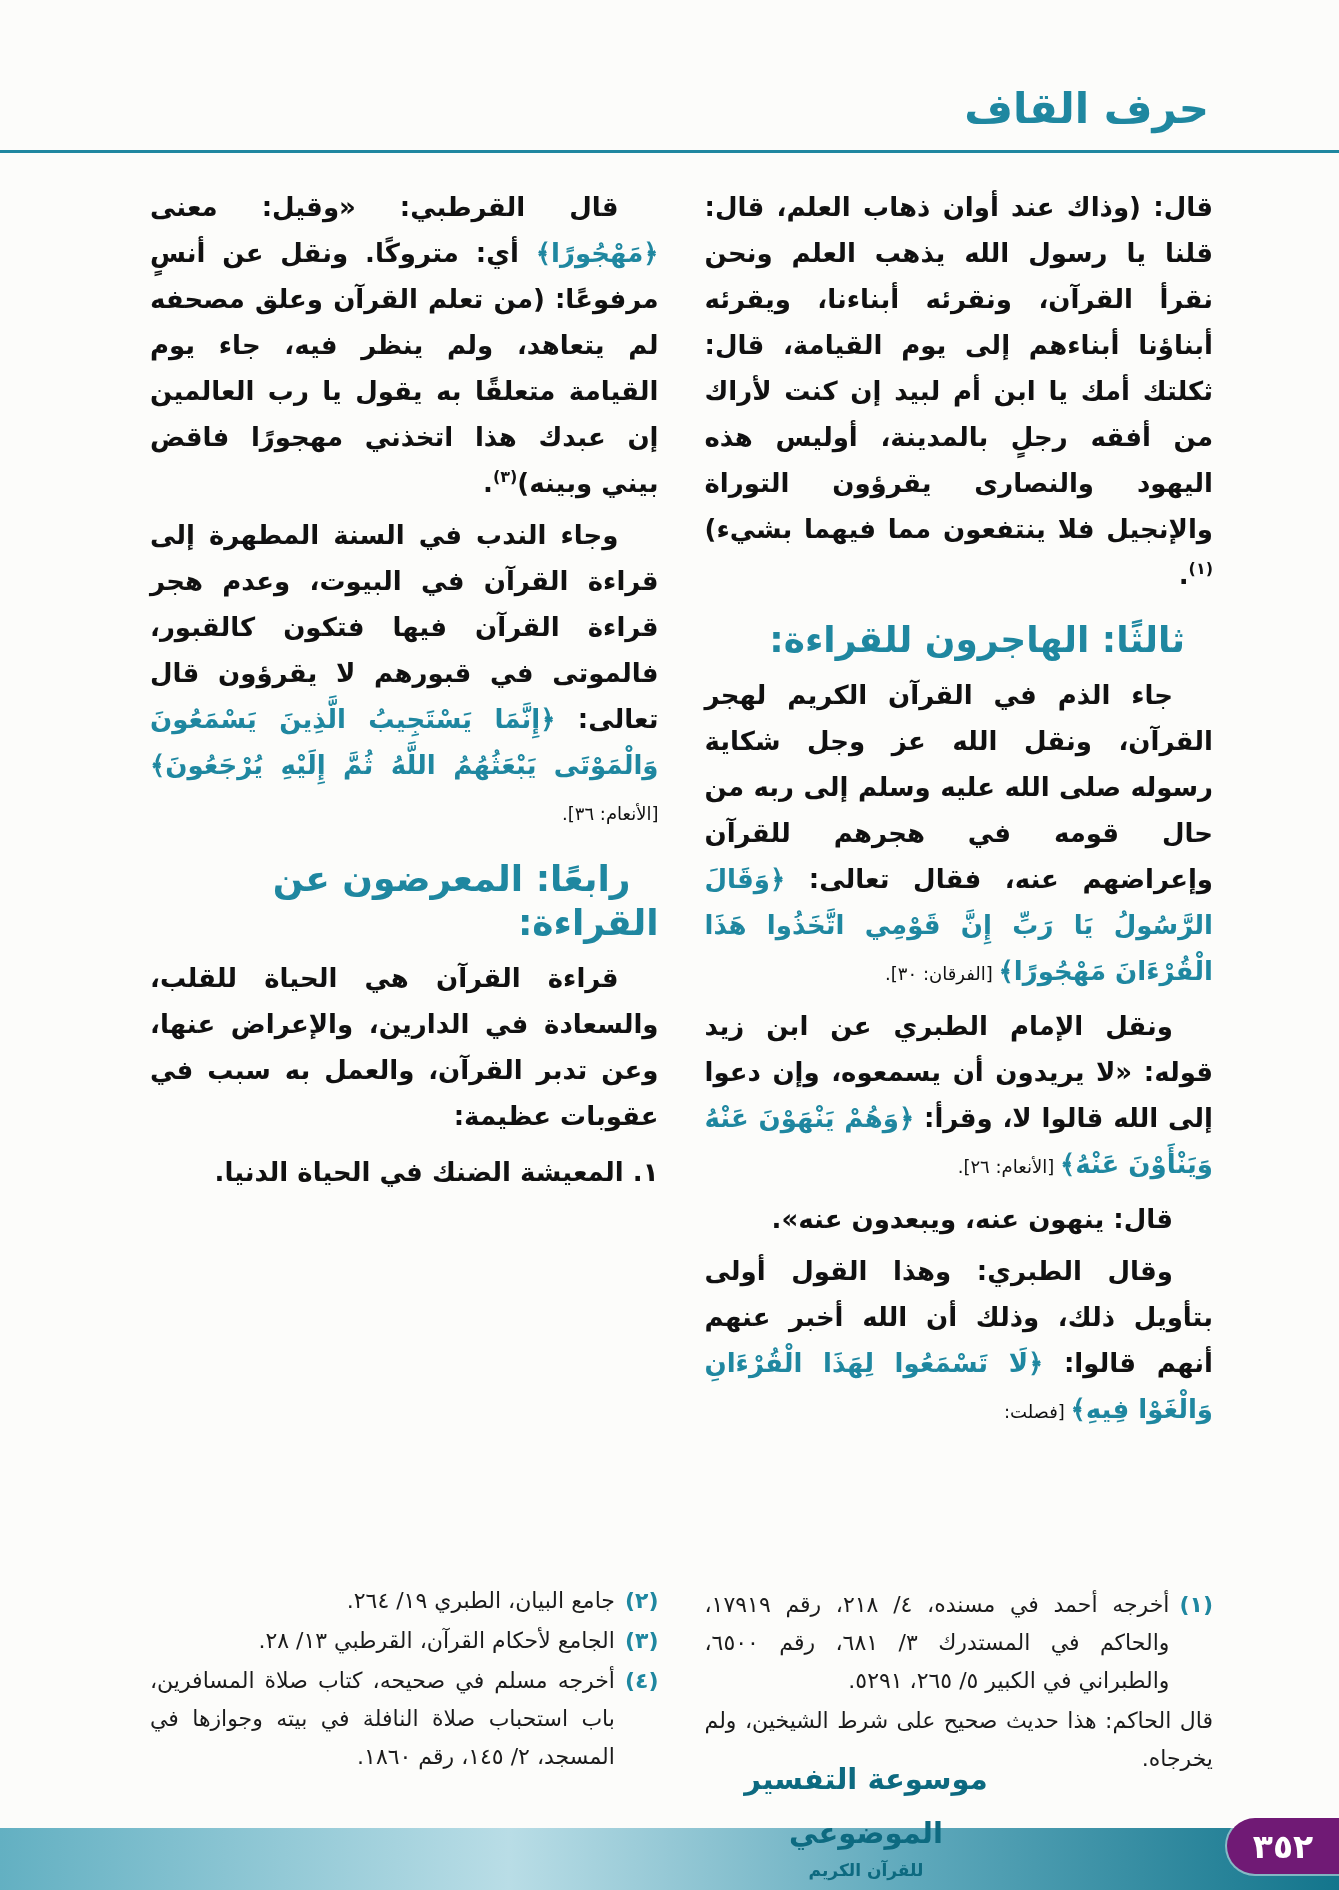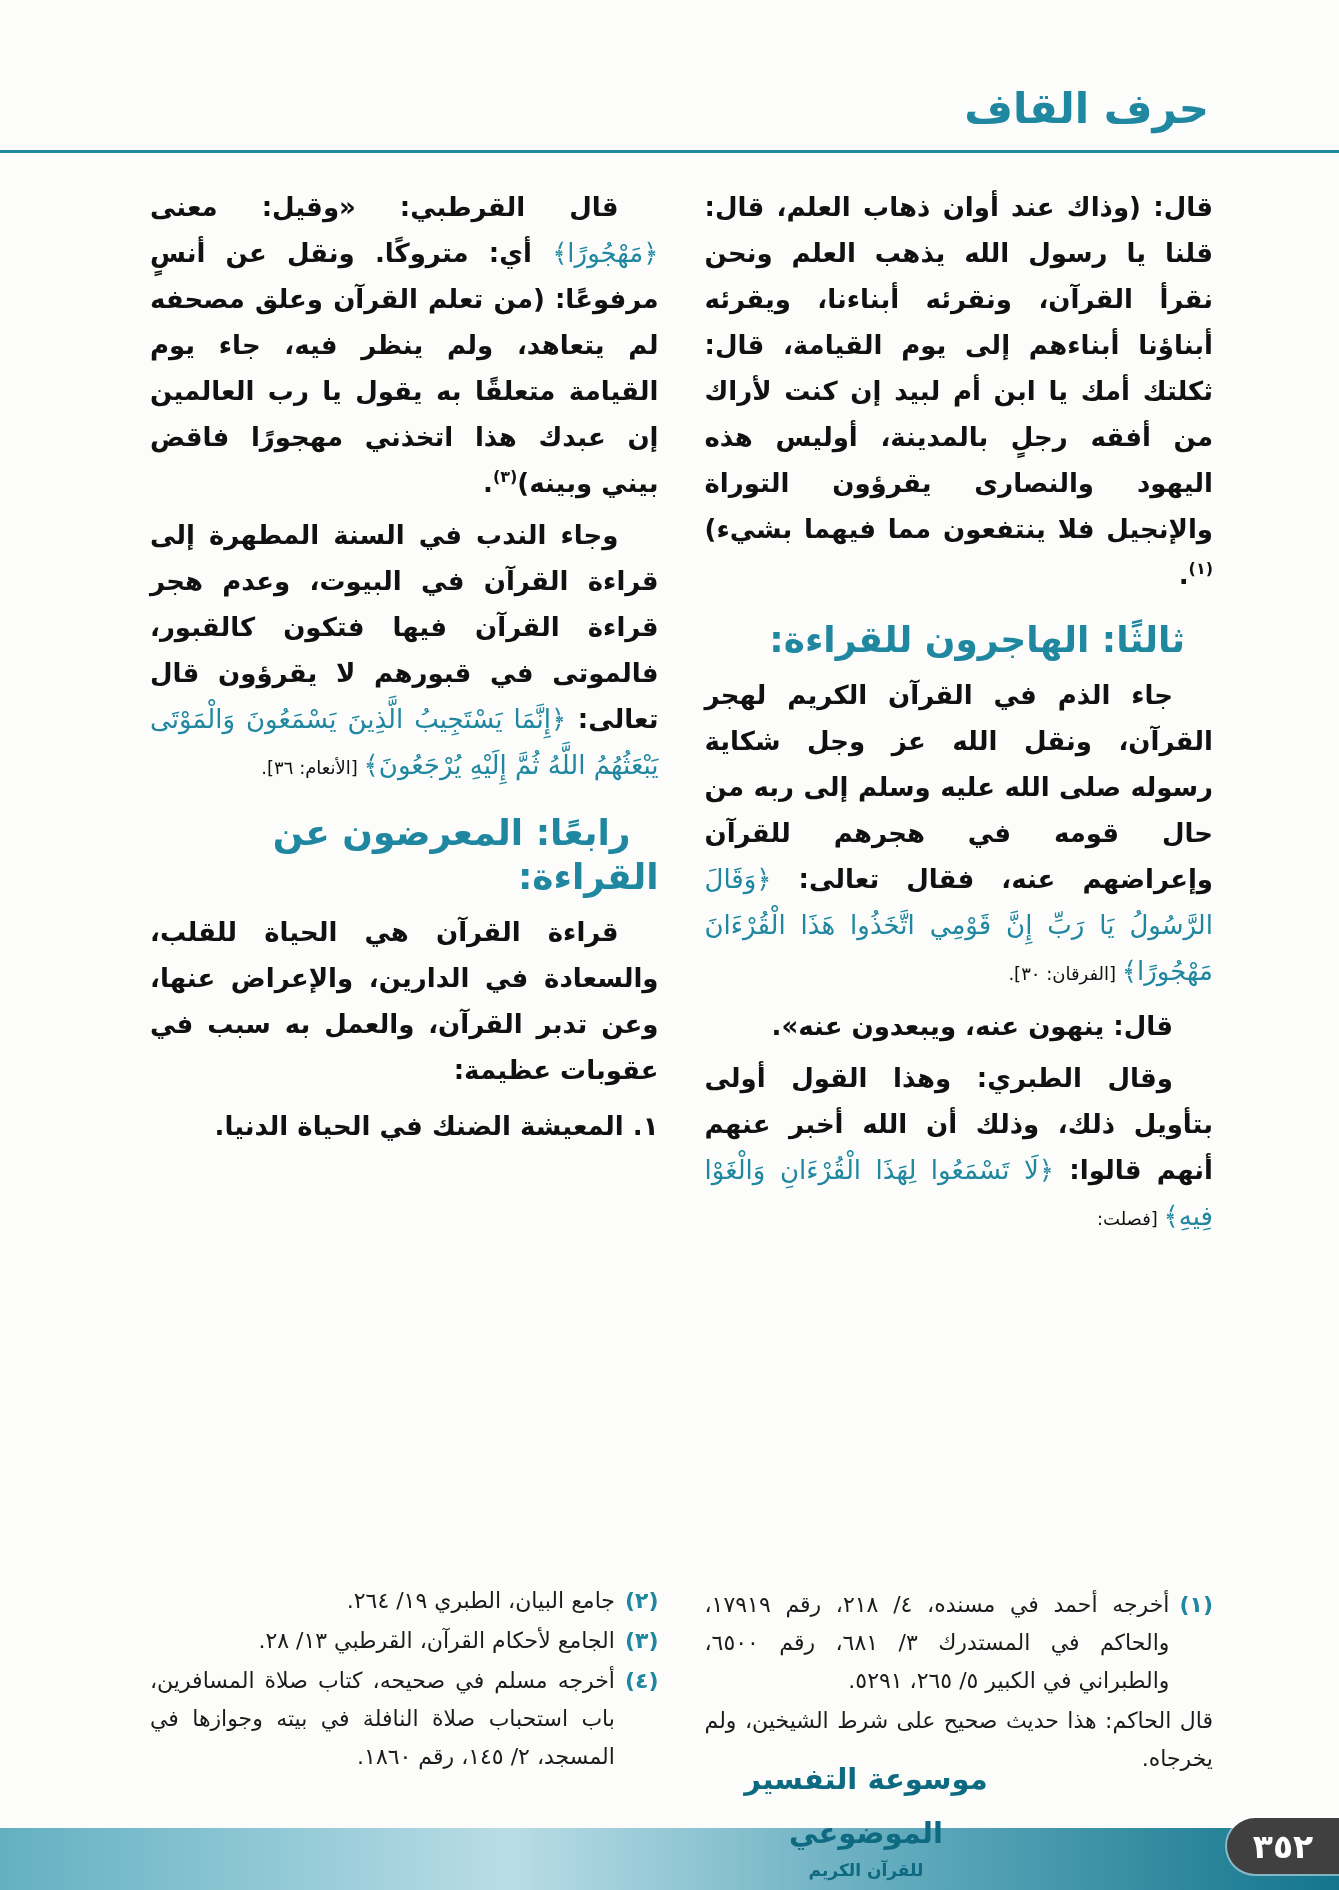--- a/index.html
+++ b/index.html
@@ -30,21 +30,21 @@
   .para {
     font-size: 26px; font-weight: 700; line-height: 46px;
     text-align: justify; text-indent: 40px; margin-bottom: 6px;
     color: #111;
   }
   .para.flush { text-indent: 0; }
   .sect {
     font-size: 36px; font-weight: 700; color: #1f87a0;
     margin: 14px 0 10px; text-indent: 28px; line-height: 44px;
   }
-  .verse { color: #1f87a0; font-weight: 400; }
+  .verse { color: #1f87a0; font-weight: 700; }
   .vref { font-size: 18px; font-weight: 400; color: #111; white-space: nowrap; }
   sup.fnref { font-size: 16px; line-height: 0; vertical-align: 10px; font-weight: 700; }
   .item { margin-top: 4px; }
 
   .footnotes {
     margin-top: auto;
     font-size: 22px; font-weight: 400; line-height: 38px; color: #1b1b1b;
   }
   .fn-row { display: flex; gap: 10px; align-items: flex-start; margin-bottom: 2px; }
   .fn-marker { color: #1f87a0; font-weight: 700; flex: 0 0 auto; }
@@ -57,21 +57,21 @@
     z-index: 1;
   }
   .publisher-logo {
     position: absolute; bottom: 10px; right: 350px; width: 246px;
     text-align: center; color: #0d6a80; z-index: 2;
   }
   .logo-l1 { font-size: 29px; font-weight: 700; line-height: 54px; }
   .logo-l2 { font-size: 17px; font-weight: 700; letter-spacing: 1px; }
   .page-num {
     position: absolute; right: 0; bottom: 16px; width: 112px; height: 56px;
-    background: #404040; color: #ffffff;
+    background: #701a75; color: #ffffff;
     border-radius: 30px 0 0 30px;
     display: flex; align-items: center; justify-content: center;
     font-size: 33px; font-weight: 700; z-index: 3;
     box-shadow: 0 0 0 2px rgba(255,255,255,.45);
   }
 </style>
 </head>
 <body>
 
 <div class="page">
@@ -81,20 +81,21 @@
 
   <div class="content">
 
     <div class="col">
       <p class="para flush"><span>قال: (وذاك عند أوان ذهاب العلم، قال: قلنا يا رسول الله يذهب العلم ونحن نقرأ القرآن، ونقرئه أبناءنا، ويقرئه أبناؤنا أبناءهم إلى يوم القيامة، قال: ثكلتك أمك يا ابن أم لبيد إن كنت لأراك من أفقه رجلٍ بالمدينة، أوليس هذه اليهود والنصارى يقرؤون التوراة والإنجيل فلا ينتفعون مما فيهما بشيء)</span><sup class="fnref">(١)</sup><span>.</span></p>
 
       <h3 class="sect">ثالثًا: الهاجرون للقراءة:</h3>
 
       <p class="para"><span>جاء الذم في القرآن الكريم لهجر القرآن، ونقل الله عز وجل شكاية رسوله صلى الله عليه وسلم إلى ربه من حال قومه في هجرهم للقرآن وإعراضهم عنه، فقال تعالى: </span><span class="verse">﴿وَقَالَ الرَّسُولُ يَا رَبِّ إِنَّ قَوْمِي اتَّخَذُوا هَذَا الْقُرْءَانَ مَهْجُورًا﴾</span><span class="vref"> [الفرقان: ٣٠].</span></p>
 
+      <p class="para"><span>ونقل الإمام الطبري عن ابن زيد قوله: «لا يريدون أن يسمعوه، وإن دعوا إلى الله قالوا لا، وقرأ: </span><span class="verse">﴿وَهُمْ يَنْهَوْنَ عَنْهُ وَيَنْأَوْنَ عَنْهُ﴾</span><span class="vref"> [الأنعام: ٢٦].</span></p>
 
       <p class="para">قال: ينهون عنه، ويبعدون عنه».</p>
 
       <p class="para"><span>وقال الطبري: وهذا القول أولى بتأويل ذلك، وذلك أن الله أخبر عنهم أنهم قالوا: </span><span class="verse">﴿لَا تَسْمَعُوا لِهَذَا الْقُرْءَانِ وَالْغَوْا فِيهِ﴾</span><span class="vref"> [فصلت:</span></p>
 
       <div class="footnotes">
         <div class="fn-row">
           <span class="fn-marker">(١)</span>
           <span class="fn-text">أخرجه أحمد في مسنده، ٤/ ٢١٨، رقم ١٧٩١٩، والحاكم في المستدرك ٣/ ٦٨١، رقم ٦٥٠٠، والطبراني في الكبير ٥/ ٢٦٥، ٥٢٩١.</span>
         </div>

